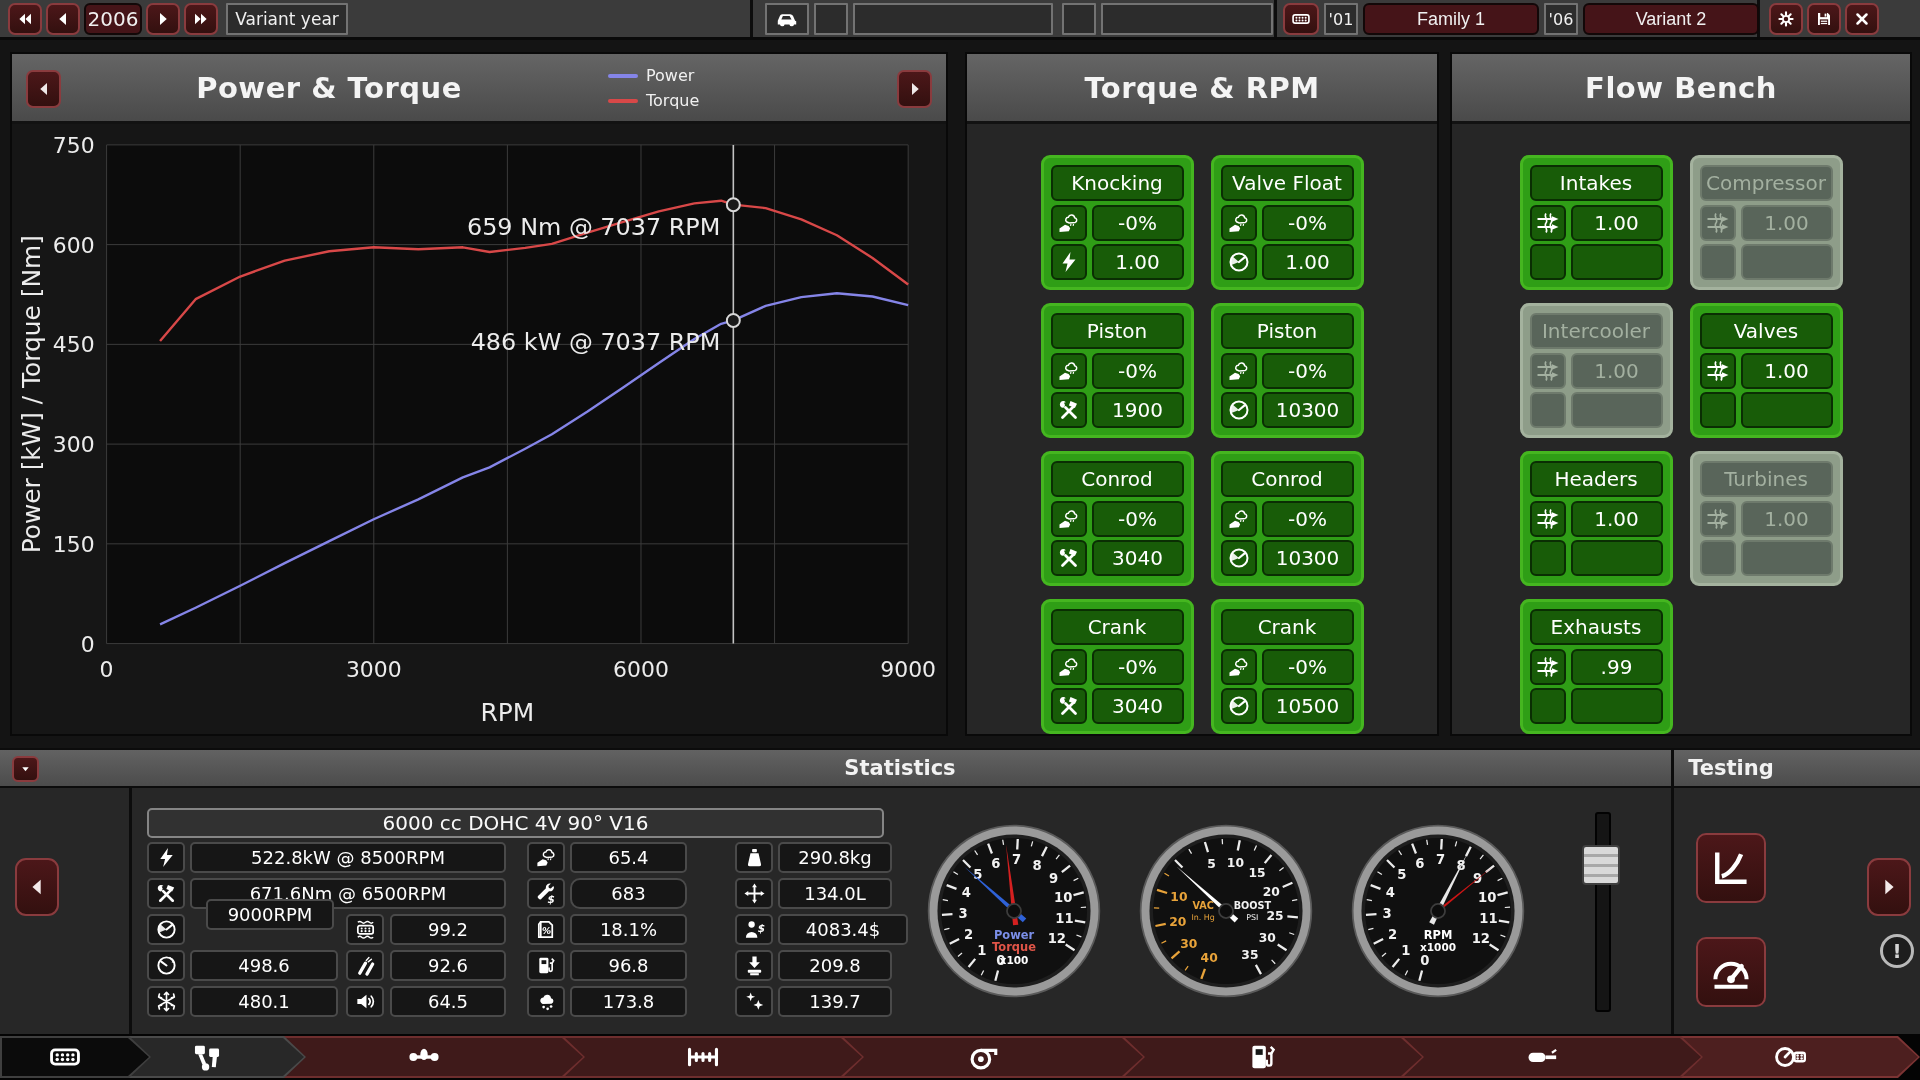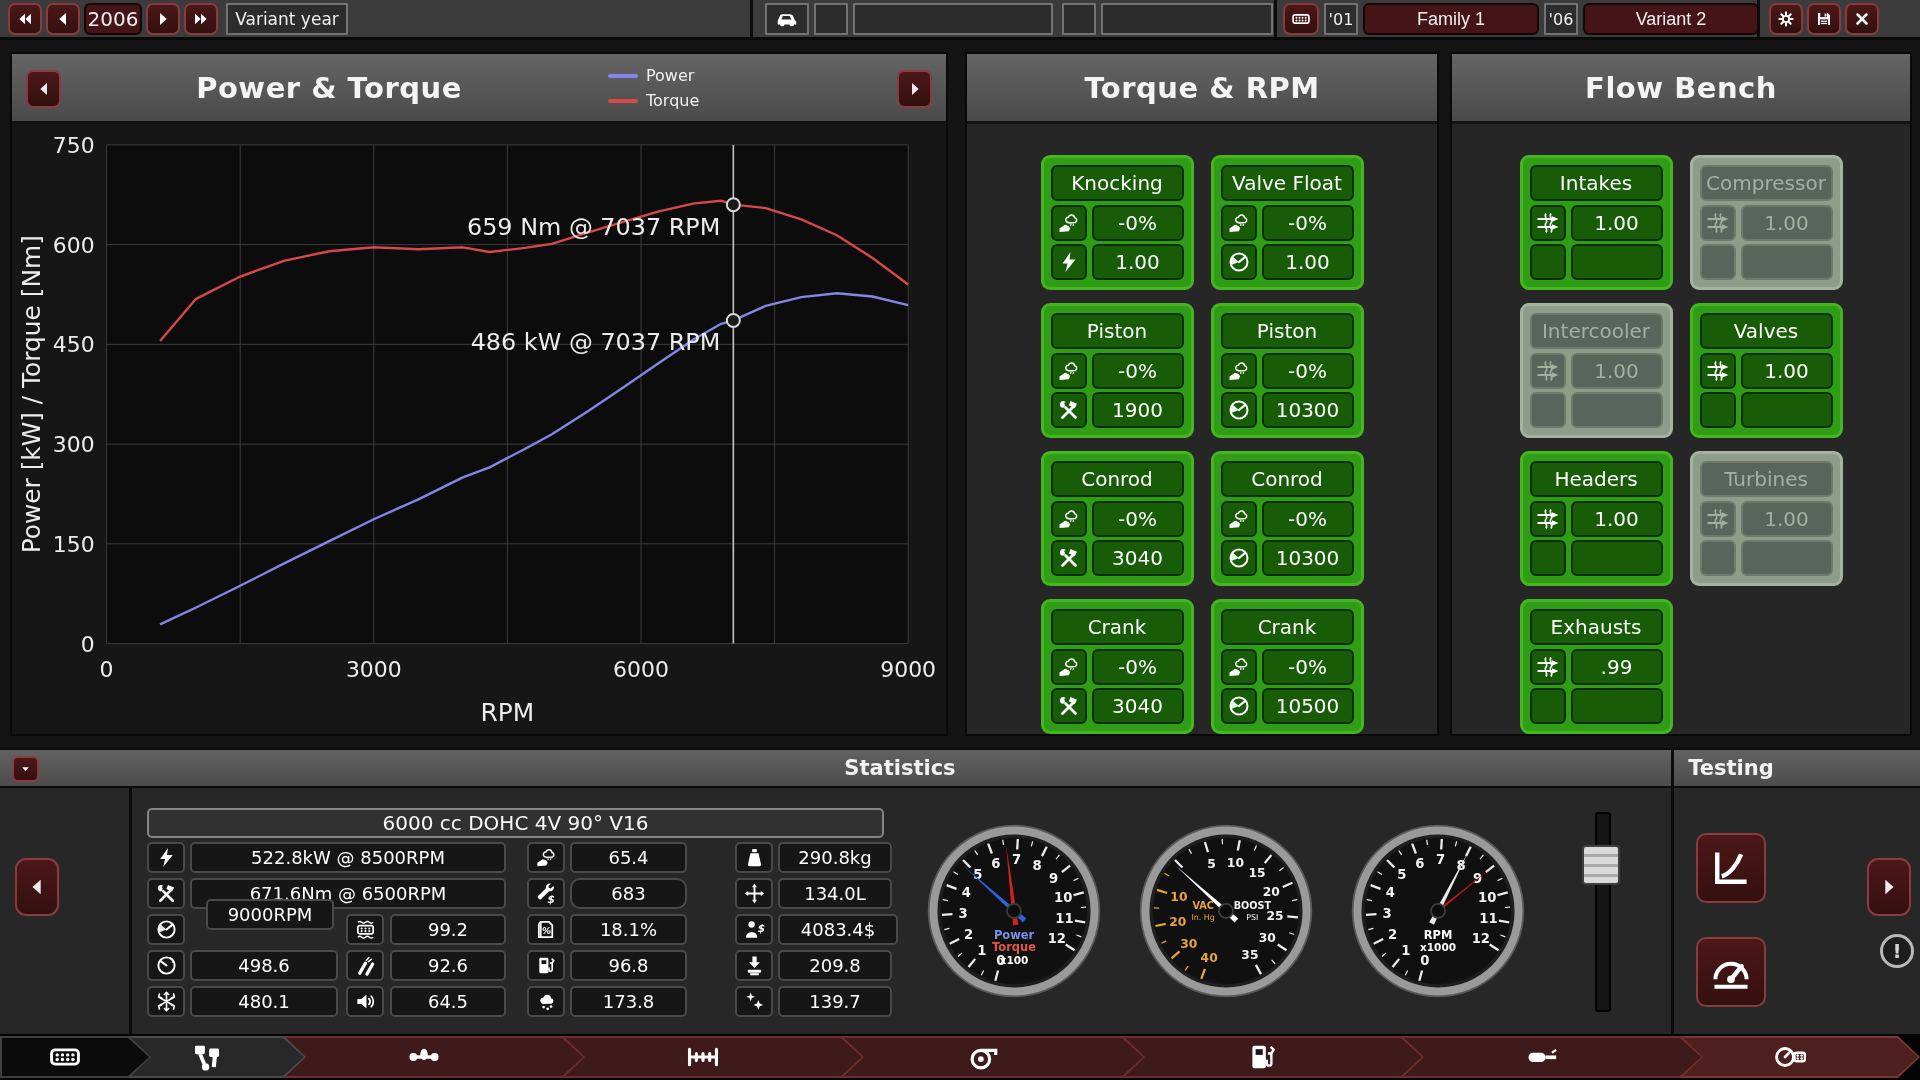--- a/index.html
+++ b/index.html
@@ -874,21 +874,21 @@
         <div class="stat-box" style="left: 778px; top: 90px; width: 114px; height: 31px;">134.0L</div>
         <div class="stat-box" style="left: 735px; top: 126px; width: 38px; height: 31px;">
           <i class="ic-holder">
             <svg class="ic" viewBox="0 0 24 24">
               <circle cx="9" cy="6.8" r="3.3" fill="currentColor"></circle>
               <path d="M3 20.5 a6 6 0 0 1 12 0 Z" fill="currentColor"></path>
               <text x="15.5" y="14.5" font-size="11" font-weight="bold" fill="currentColor">$</text>
             </svg>
           </i>
         </div>
-        <div class="stat-box" style="left: 778px; top: 126px; width: 120px; height: 31px;">4083.4$</div>
+        <div class="stat-box" style="left: 778px; top: 126px; width: 130px; height: 31px;">4083.4$</div>
         <div class="stat-box" style="left: 735px; top: 162px; width: 38px; height: 31px;">
           <i class="ic-holder">
             <svg class="ic" viewBox="0 0 24 24">
               <path d="M9.8 2.5 h4.4 V8.5 h3.4 L12 14.5 L6.4 8.5 h3.4 Z" fill="currentColor"></path>
               <rect x="5" y="16.5" width="14" height="3" rx="1" fill="currentColor"></rect>
               <rect x="7.5" y="20" width="9" height="2.2" fill="currentColor"></rect>
             </svg>
           </i>
         </div>
         <div class="stat-box" style="left: 778px; top: 162px; width: 114px; height: 31px;">209.8</div>

